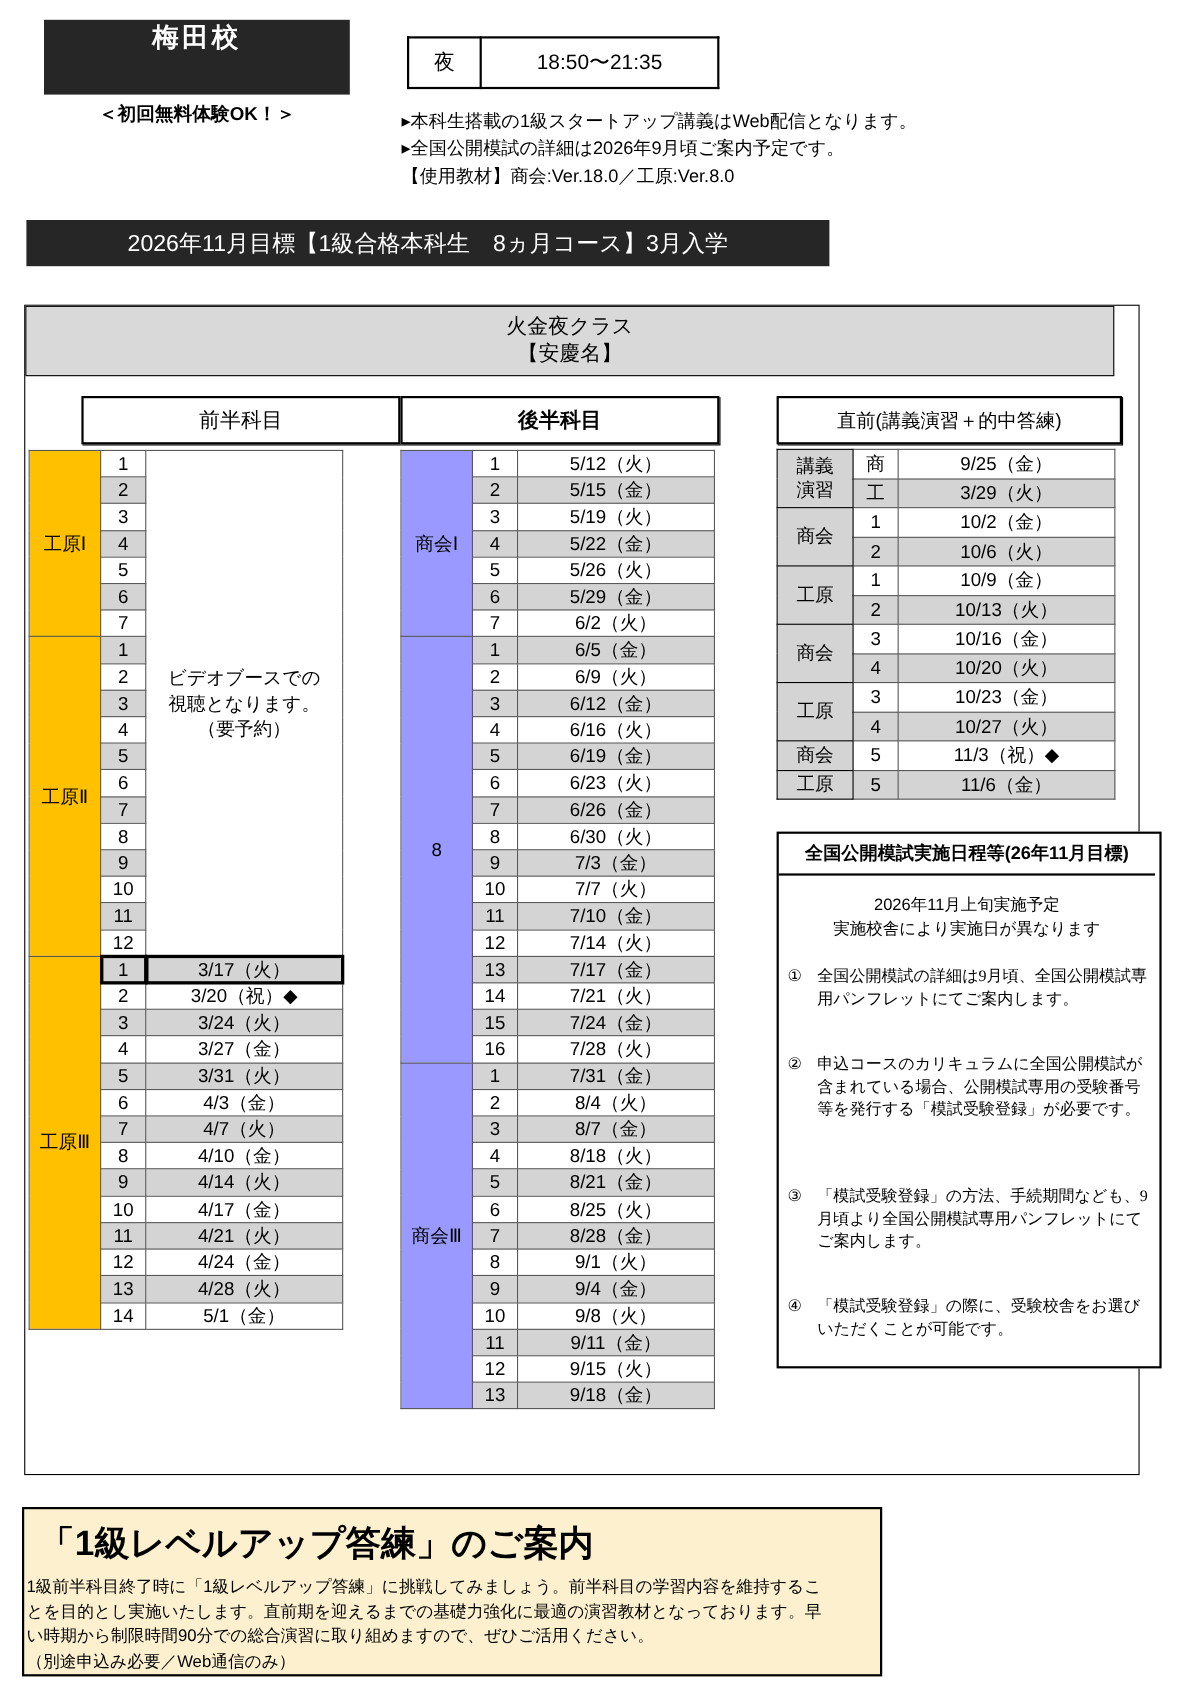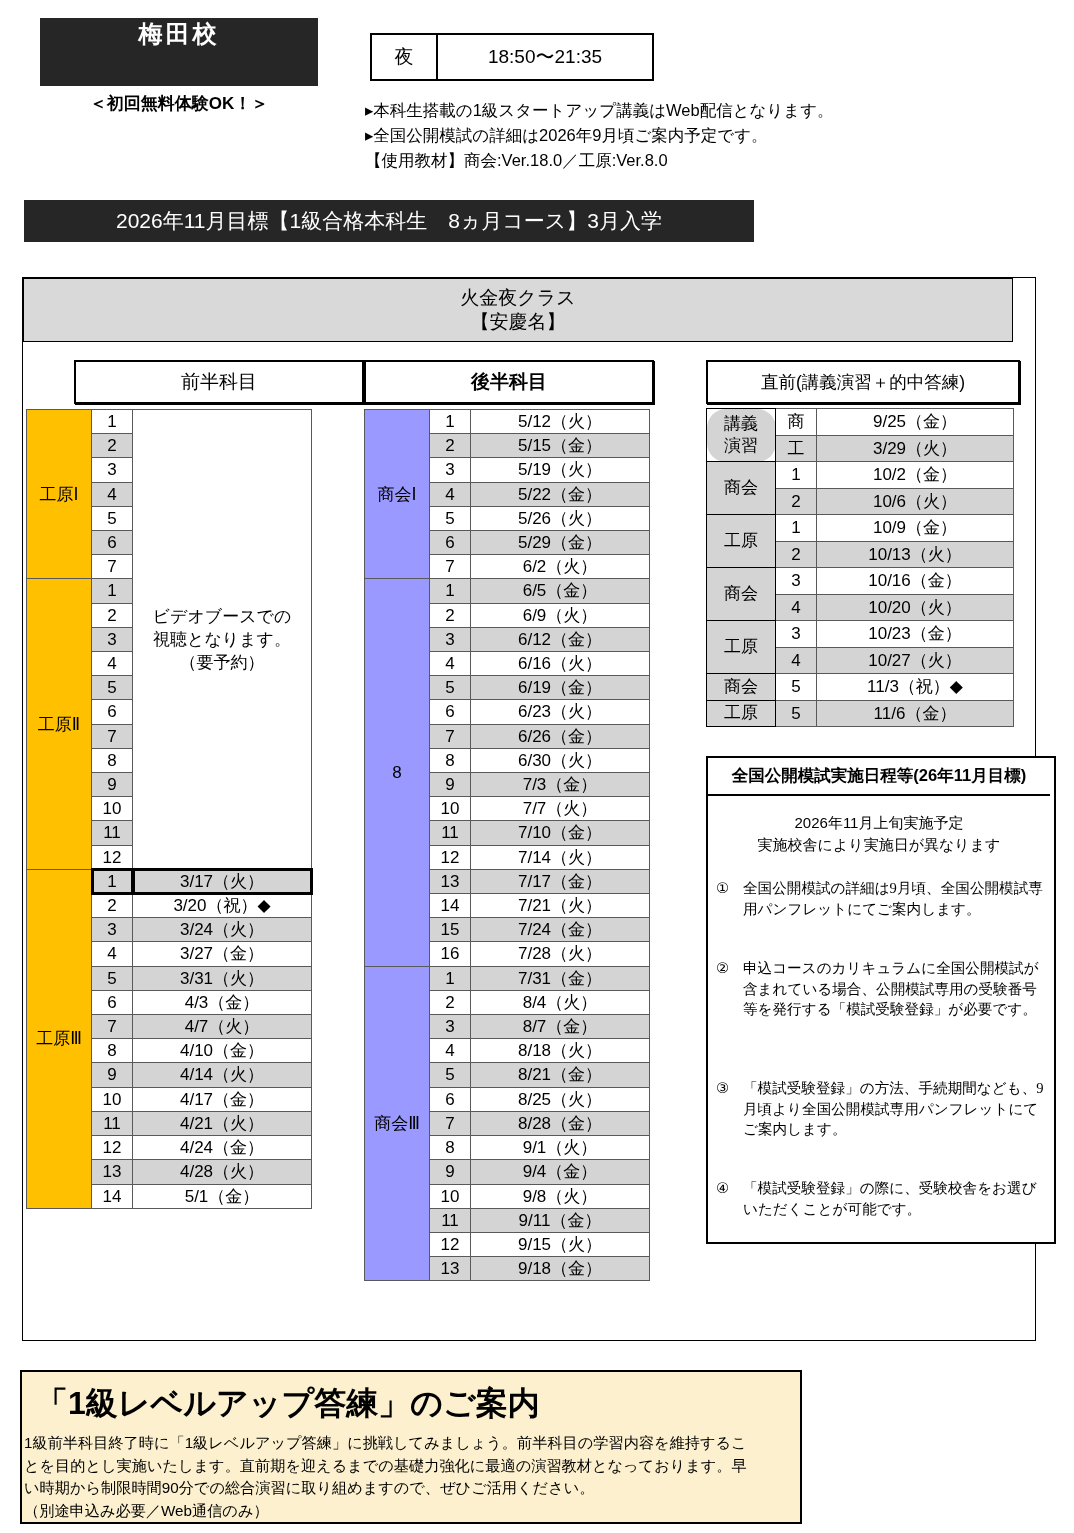--- a/index.html
+++ b/index.html
@@ -449,21 +449,21 @@
       </tr>
       <tr>
         <td class="num shade">13</td>
         <td class="date shade">9/18（金）</td>
       </tr>
     </tbody>
   </table>
 <table class="abs sched" id="tbl-last">
     <tbody>
       <tr>
-        <td class="subj" rowspan="2" style="line-height: normal; border-radius: 19px;">
+        <td class="subj" rowspan="2" style="line-height: normal;">
           <div style="line-height: 22px;">講義</div>
           <div style="line-height: 22px;">演習</div>
         </td>
         <td class="num white">商</td>
         <td class="date white">9/25（金）</td>
       </tr>
       <tr>
         <td class="num shade">工</td>
         <td class="date shade">3/29（火）</td>
       </tr>

